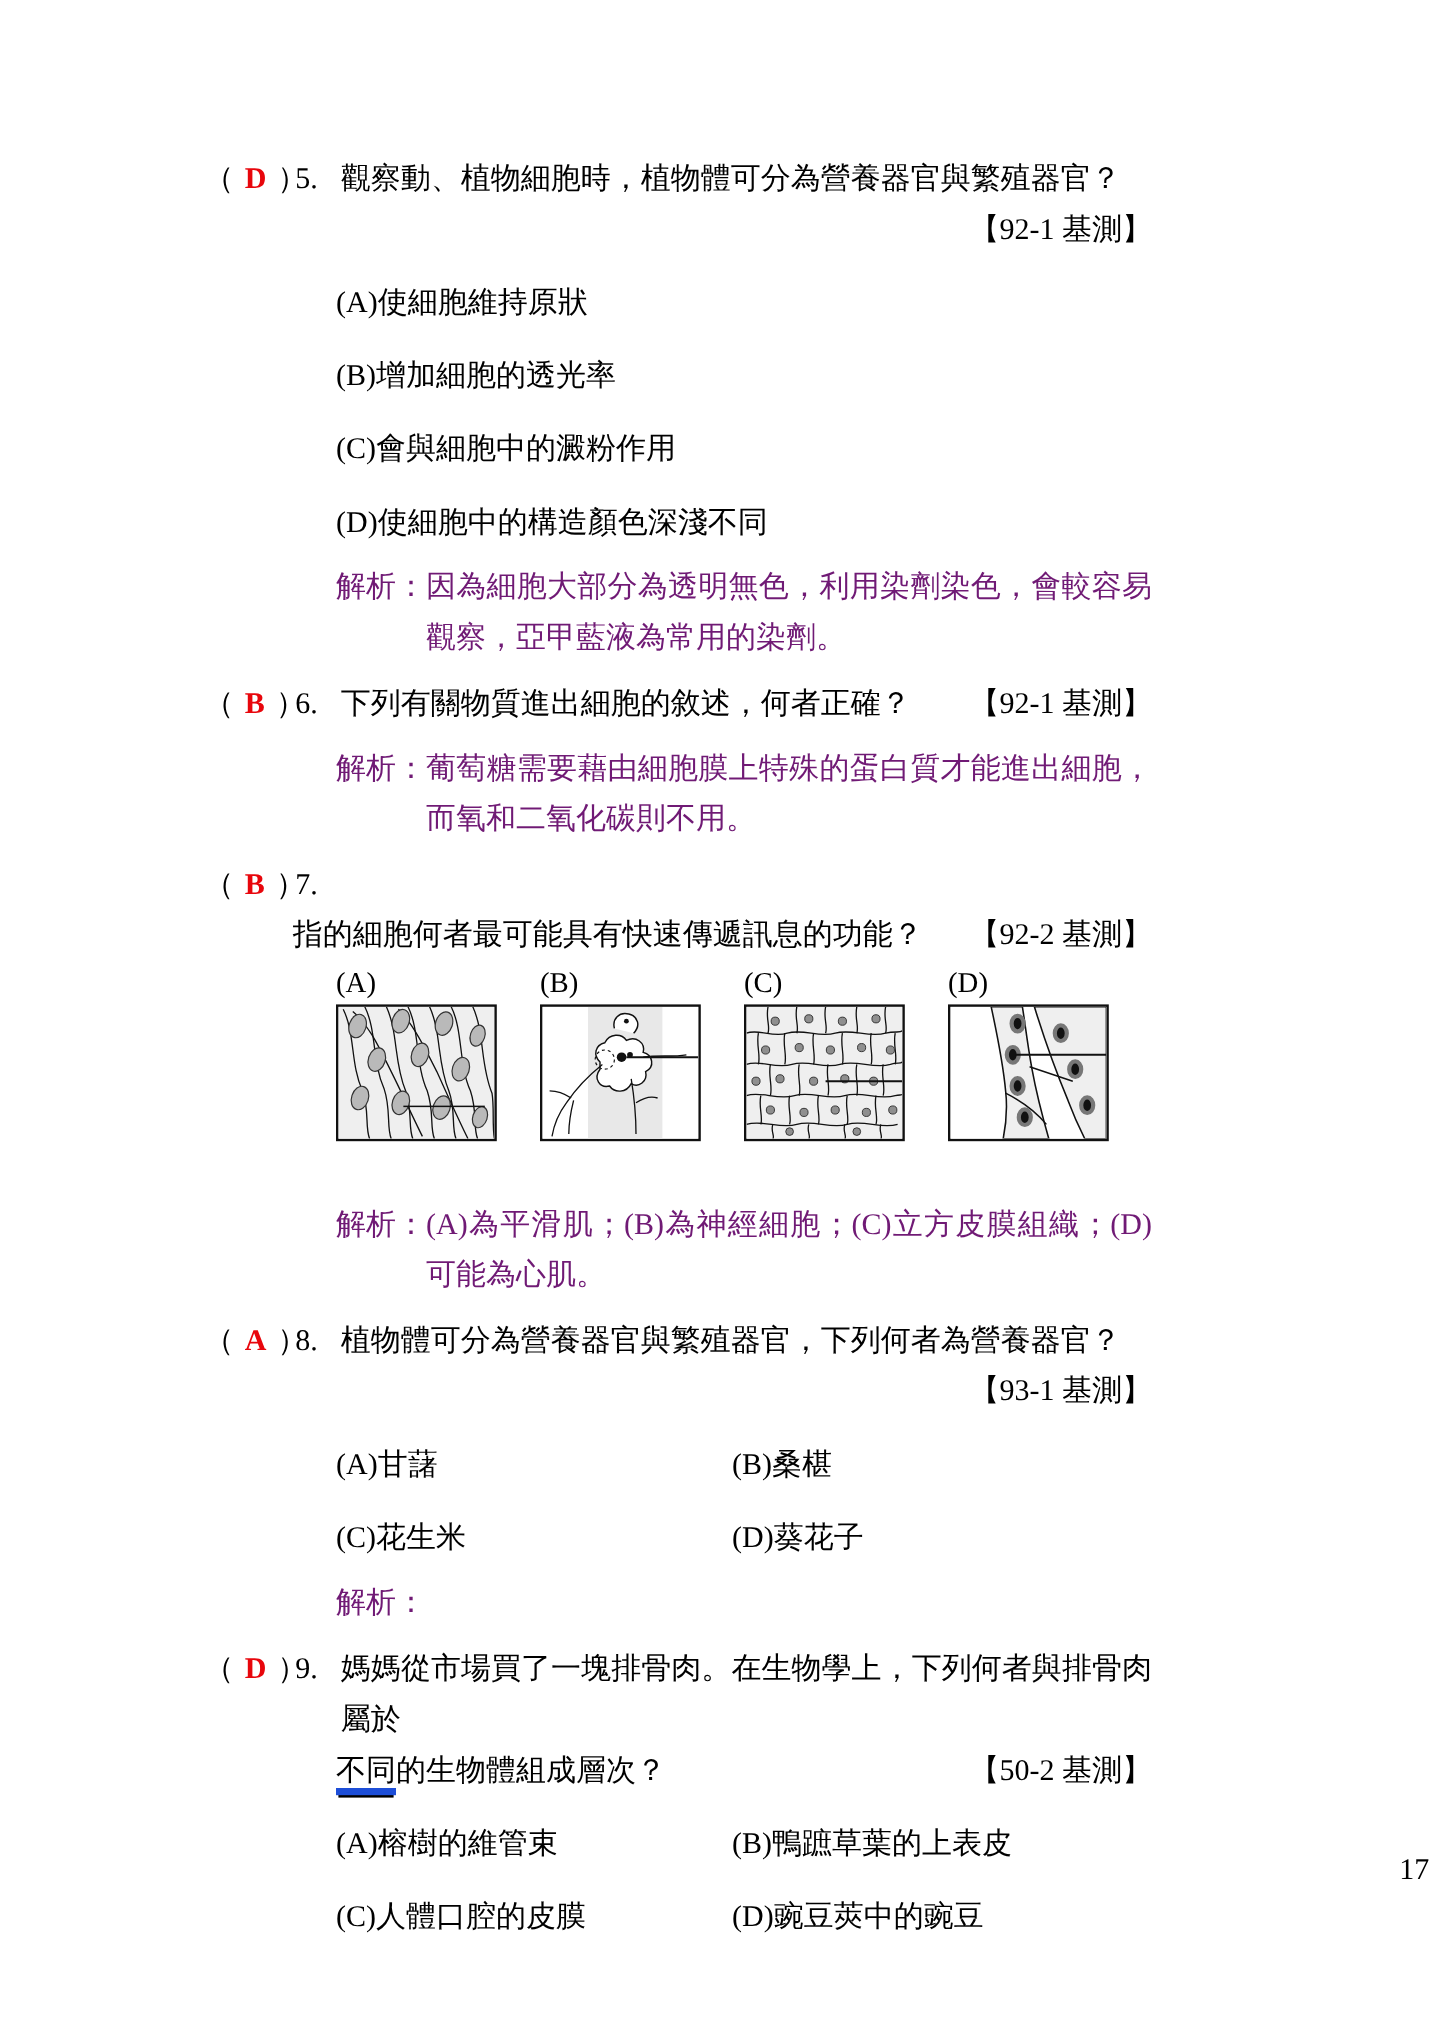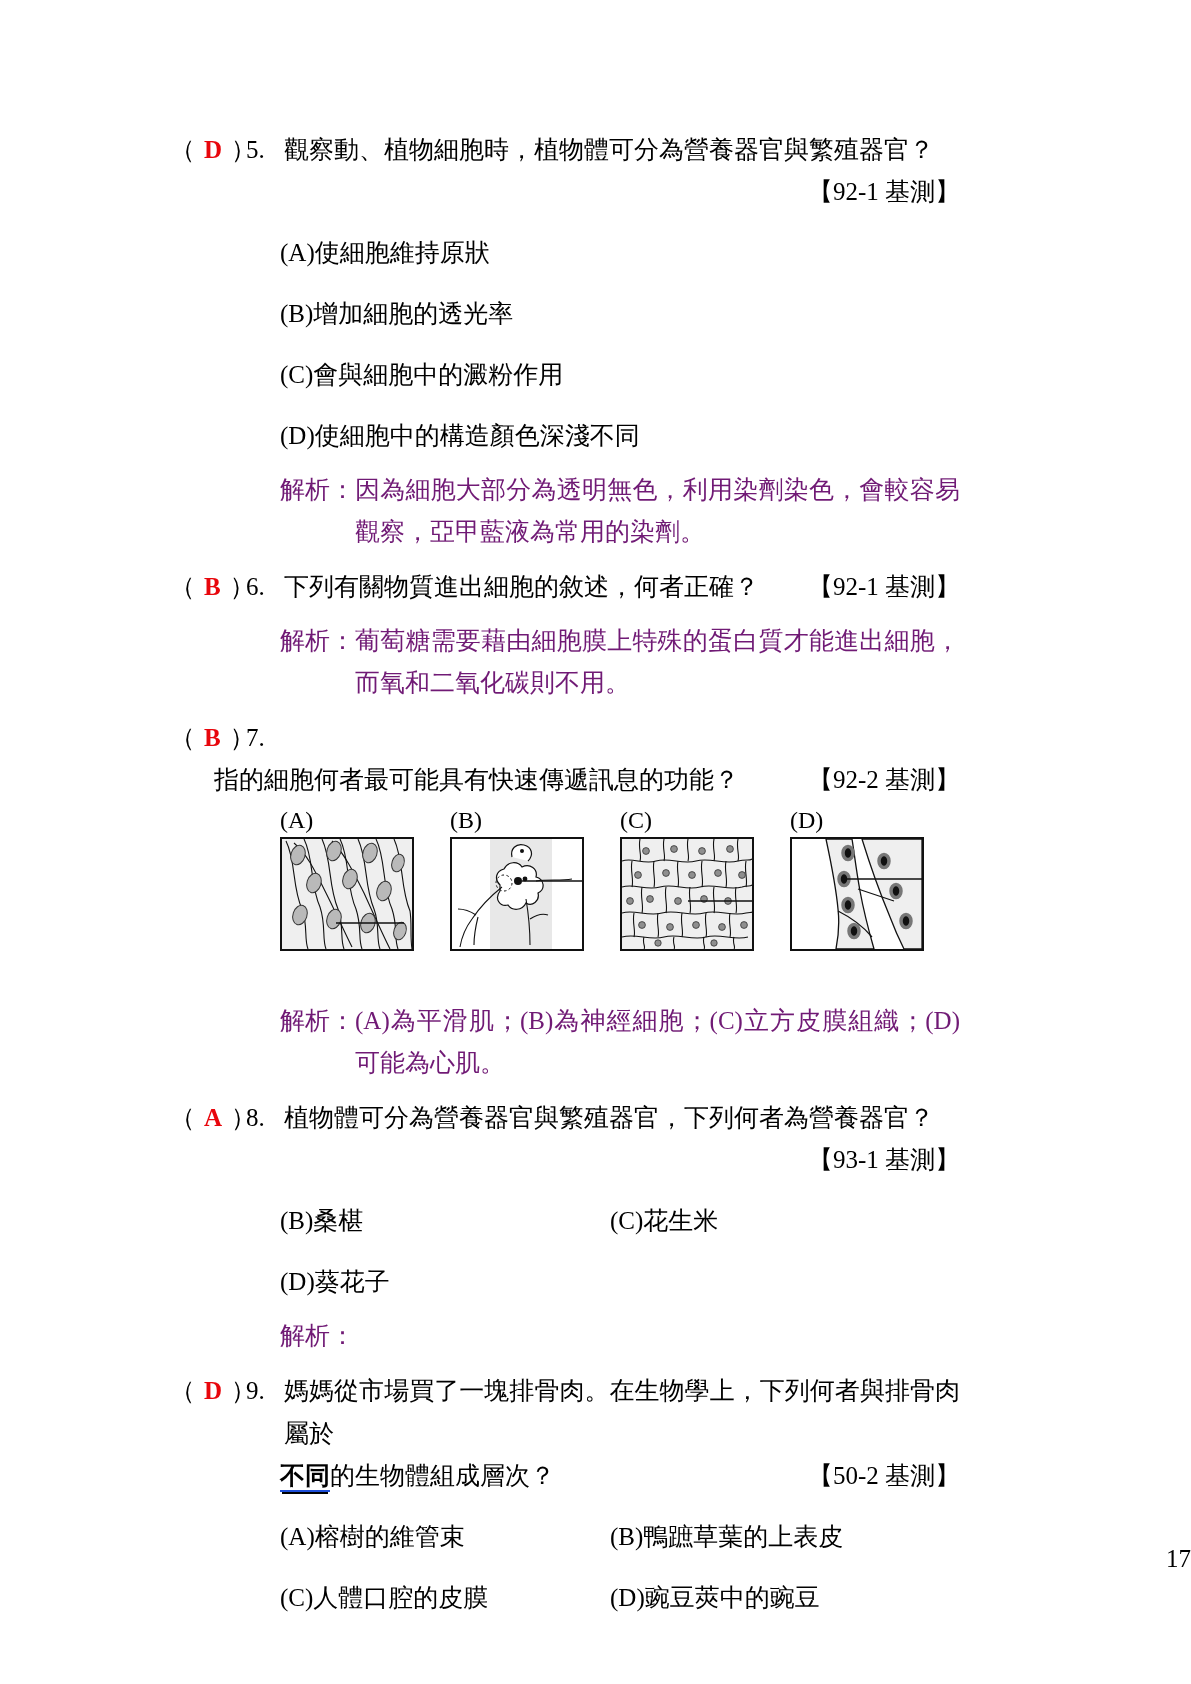--- a/index.html
+++ b/index.html
@@ -141,24 +141,23 @@
     width: 130px;
     height: 110px;
     border: 2px solid #111;
     background: #ffffff;
     position: relative;
     overflow: hidden;
   }
   .figbox svg { display: block; }
 
   .underline-dbl {
-    border-bottom: 2px solid #1d4ed8;
+    border-bottom: 6px solid #1d4ed8;
     box-shadow: 0 4px 0 -2px #000;
     padding-bottom: 1px;
-    font-weight: bold;
   }
 
   .pagenum {
     position: absolute;
     left: 16px;
     right: 0;
     top: 1545px;
     text-align: right;
     font-size: 25px;
     font-family: "Liberation Serif", serif;
@@ -202,21 +201,21 @@
         <span class="label">解析：</span>
         <span class="body">葡萄糖需要藉由細胞膜上特殊的蛋白質才能進出細胞，而氧和二氧化碳則不用。</span>
       </div>
     </div>
 
     <div class="qblock">
       <div class="qhead">
         <span class="ansbox"><span class="paren">（</span><span class="letter">B</span><span class="paren">）</span></span>
         <span class="qnum">7.</span>
       </div>
-      <div class="srcline" style="margin-left:44px;gap:24px;">
+      <div class="srcline" style="margin-left:74px;gap:24px;">
         <span class="lefttxt">指的細胞何者最可能具有快速傳遞訊息的功能？</span>
         <span>【92-2 基測】</span>
       </div>
 
       <div class="figrow">
 
         <div class="figcell">
           <div class="figlabel">(A)</div>
           <div class="figbox">
             <svg width="130" height="110" viewBox="0 0 130 110" xmlns="http://www.w3.org/2000/svg">
@@ -382,20 +381,21 @@
     </div>
 
     <div class="qblock">
       <div class="qhead">
         <span class="ansbox"><span class="paren">（</span><span class="letter">A</span><span class="paren">）</span></span>
         <span class="qnum">8.</span>
         <span class="qtext">植物體可分為營養器官與繁殖器官，下列何者為營養器官？</span>
       </div>
       <div class="src">【93-1 基測】</div>
       <div class="opts two-col">
+        <div class="opt">(A)甘藷</div>
         <div class="opt">(B)桑椹</div>
         <div class="opt">(C)花生米</div>
         <div class="opt">(D)葵花子</div>
       </div>
       <div class="explain">
         <span class="label">解析：</span>
       </div>
     </div>
 
     <div class="qblock">

